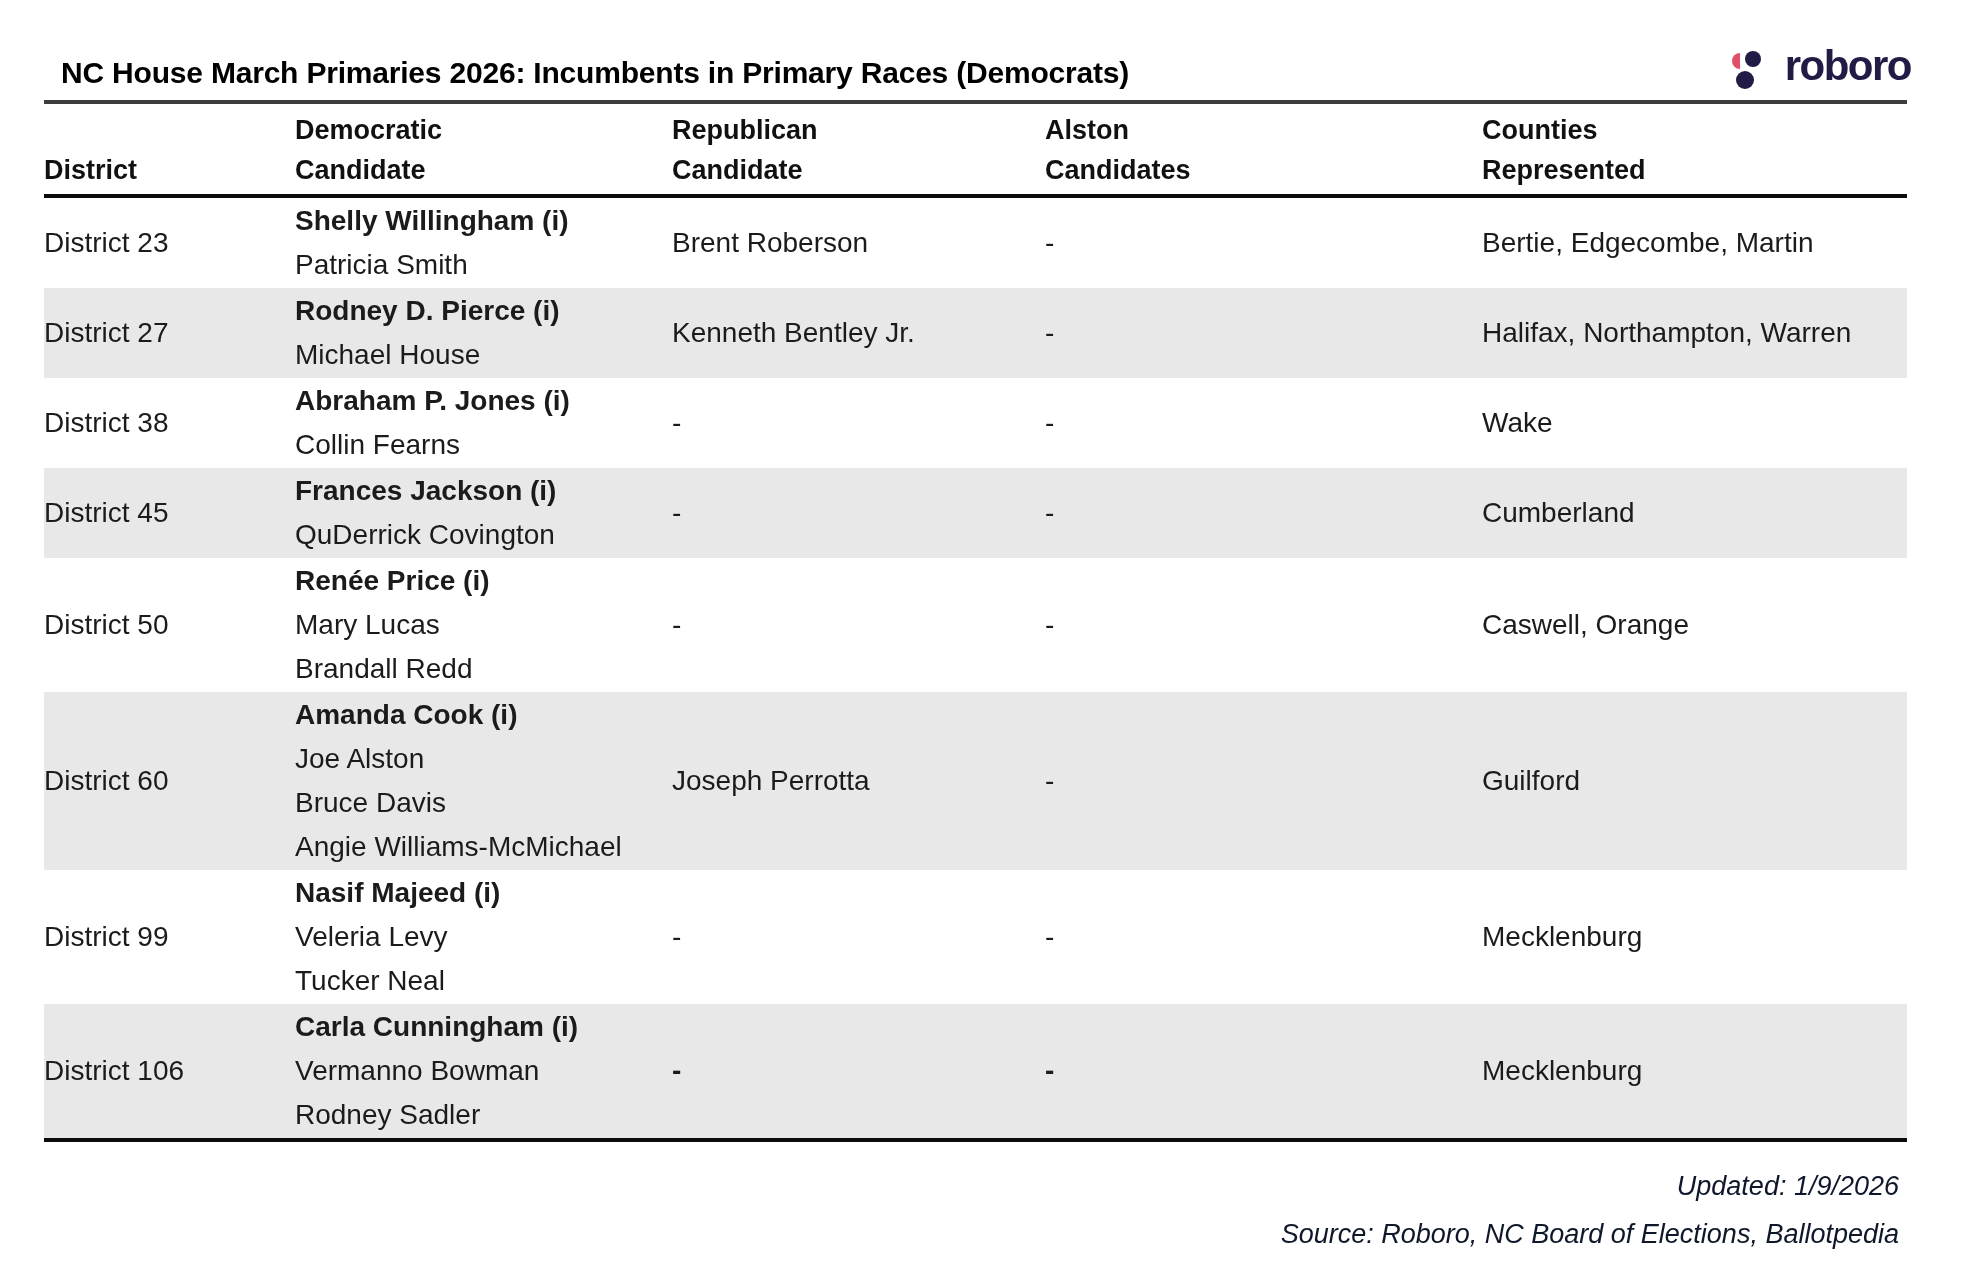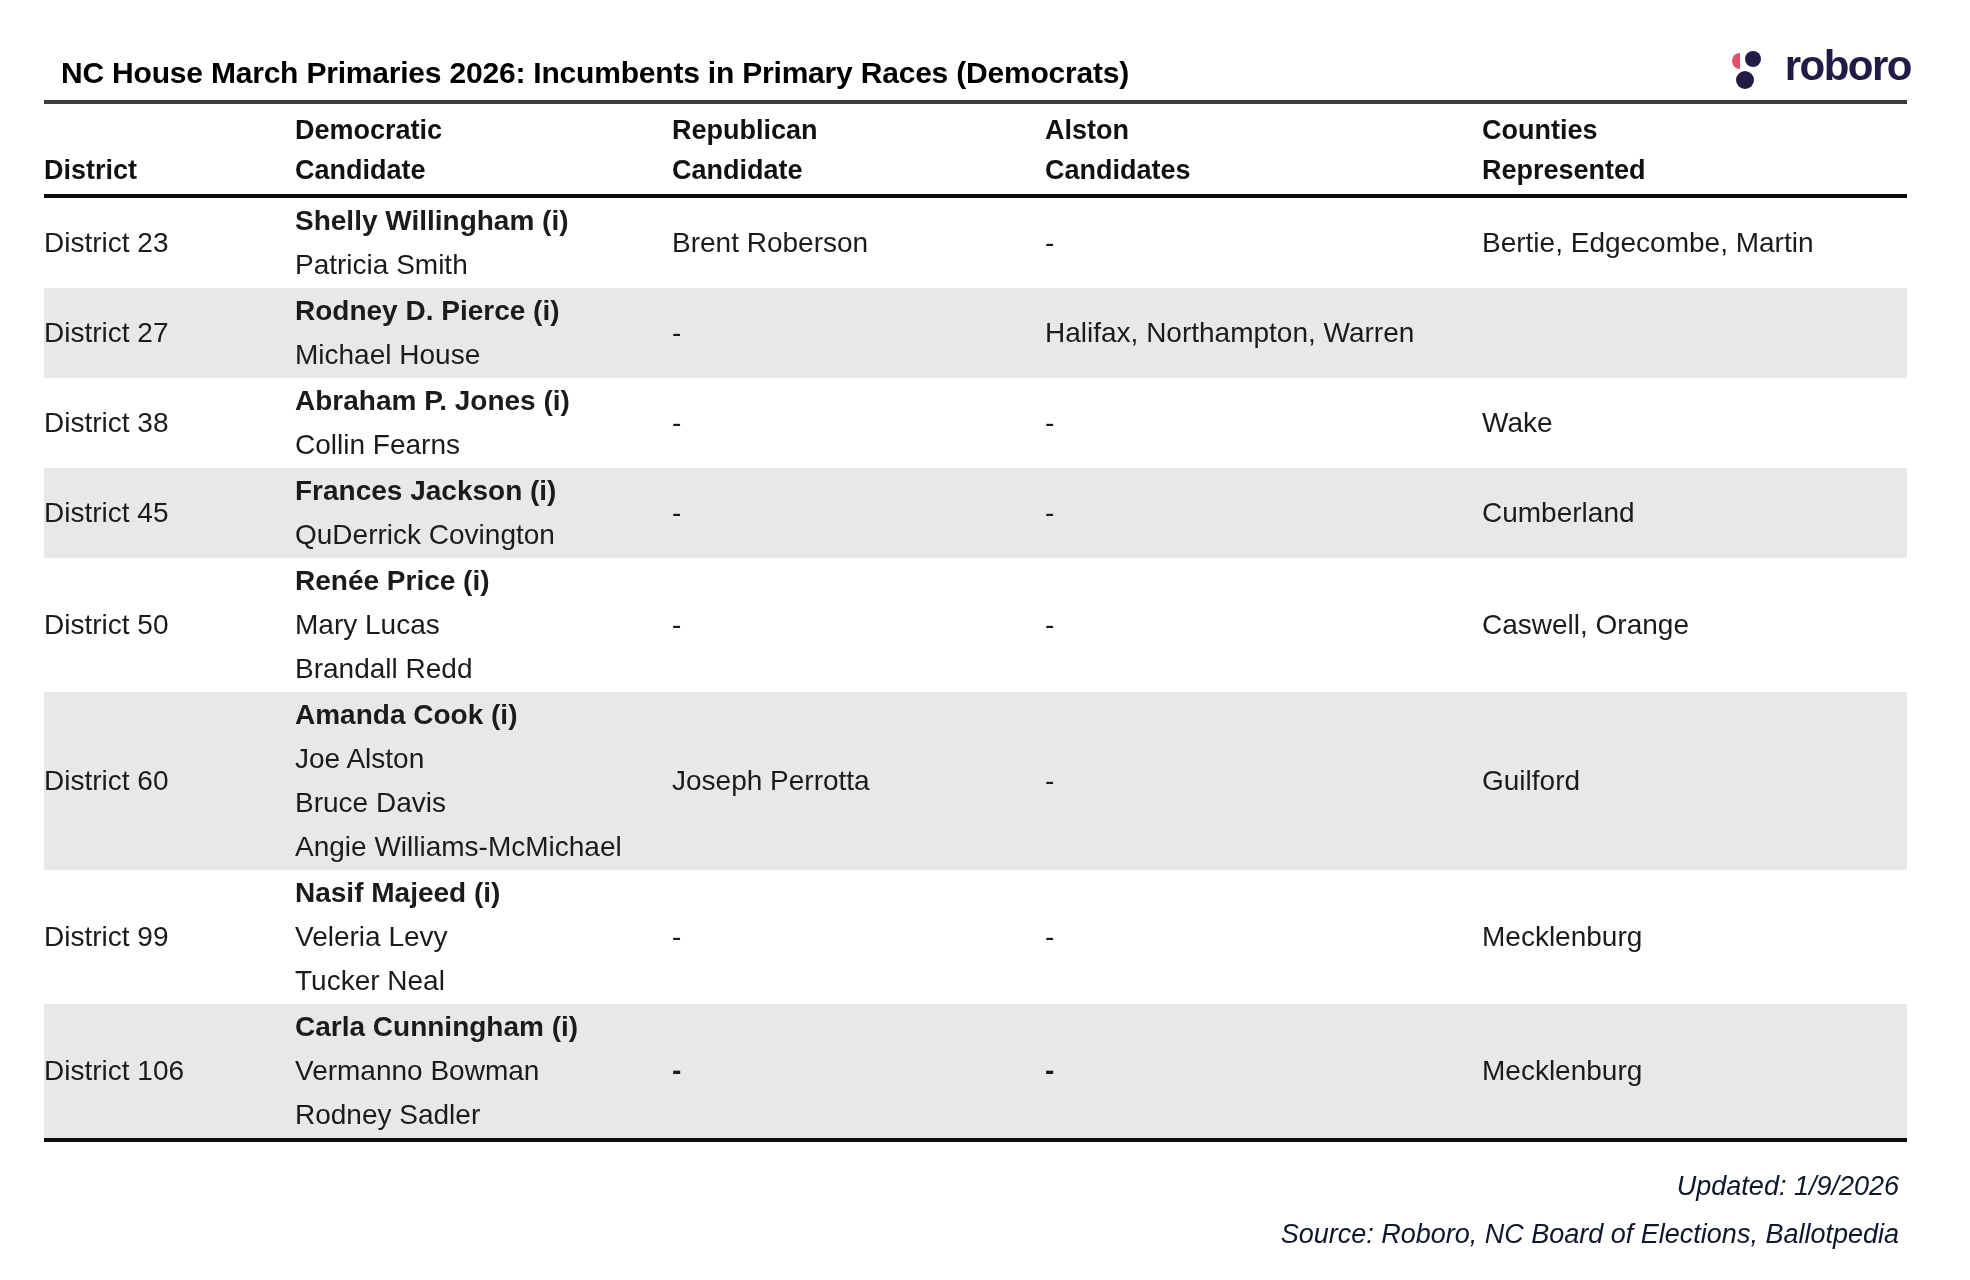--- a/index.html
+++ b/index.html
@@ -128,20 +128,21 @@
         <div class="cell rep-cell">Brent Roberson</div>
         <div class="cell other-cell">-</div>
         <div class="cell counties-cell">Bertie, Edgecombe, Martin</div>
       </div>
       <div class="row grid-cols shaded">
         <div class="cell district-cell">District 27</div>
         <div class="cell dem-cell">
           <div class="dem-line incumbent">Rodney D. Pierce (i)</div>
           <div class="dem-line">Michael House</div>
         </div>
+        <div class="cell rep-cell">Kenneth Bentley Jr.</div>
         <div class="cell other-cell">-</div>
         <div class="cell counties-cell">Halifax, Northampton, Warren</div>
       </div>
       <div class="row grid-cols">
         <div class="cell district-cell">District 38</div>
         <div class="cell dem-cell">
           <div class="dem-line incumbent">Abraham P. Jones (i)</div>
           <div class="dem-line">Collin Fearns</div>
         </div>
         <div class="cell rep-cell">-</div>

